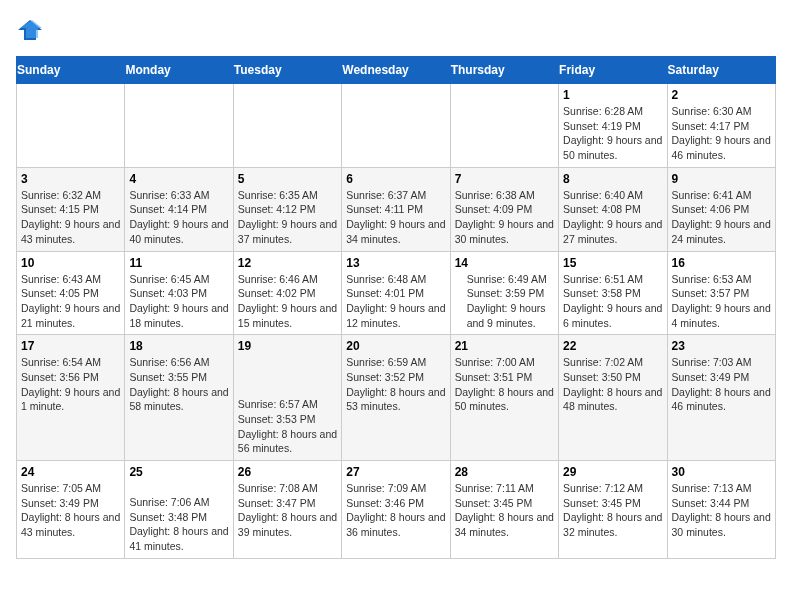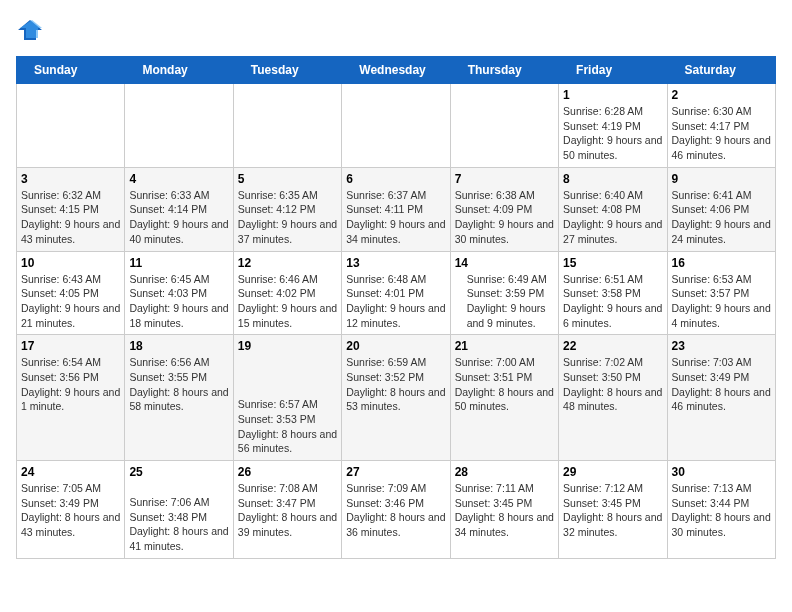--- a/index.html
+++ b/index.html
@@ -45,21 +45,21 @@
       color: #555;
     }
     .calendar {
       width: 100%;
       border-collapse: collapse;
       font-size: 11px;
     }
     .calendar th {
       background: #1565c0;
       color: #fff;
-      padding: 6px 17px;
+      padding: 6px 0;
       text-align: left;
       font-size: 12px;
       font-weight: bold;
       border: 1px solid #1565c0;
     }
     .calendar td {
       vertical-align: top;
       border: 1px solid #ccc;
       padding: 4px;
       width: calc(100% / 7);

